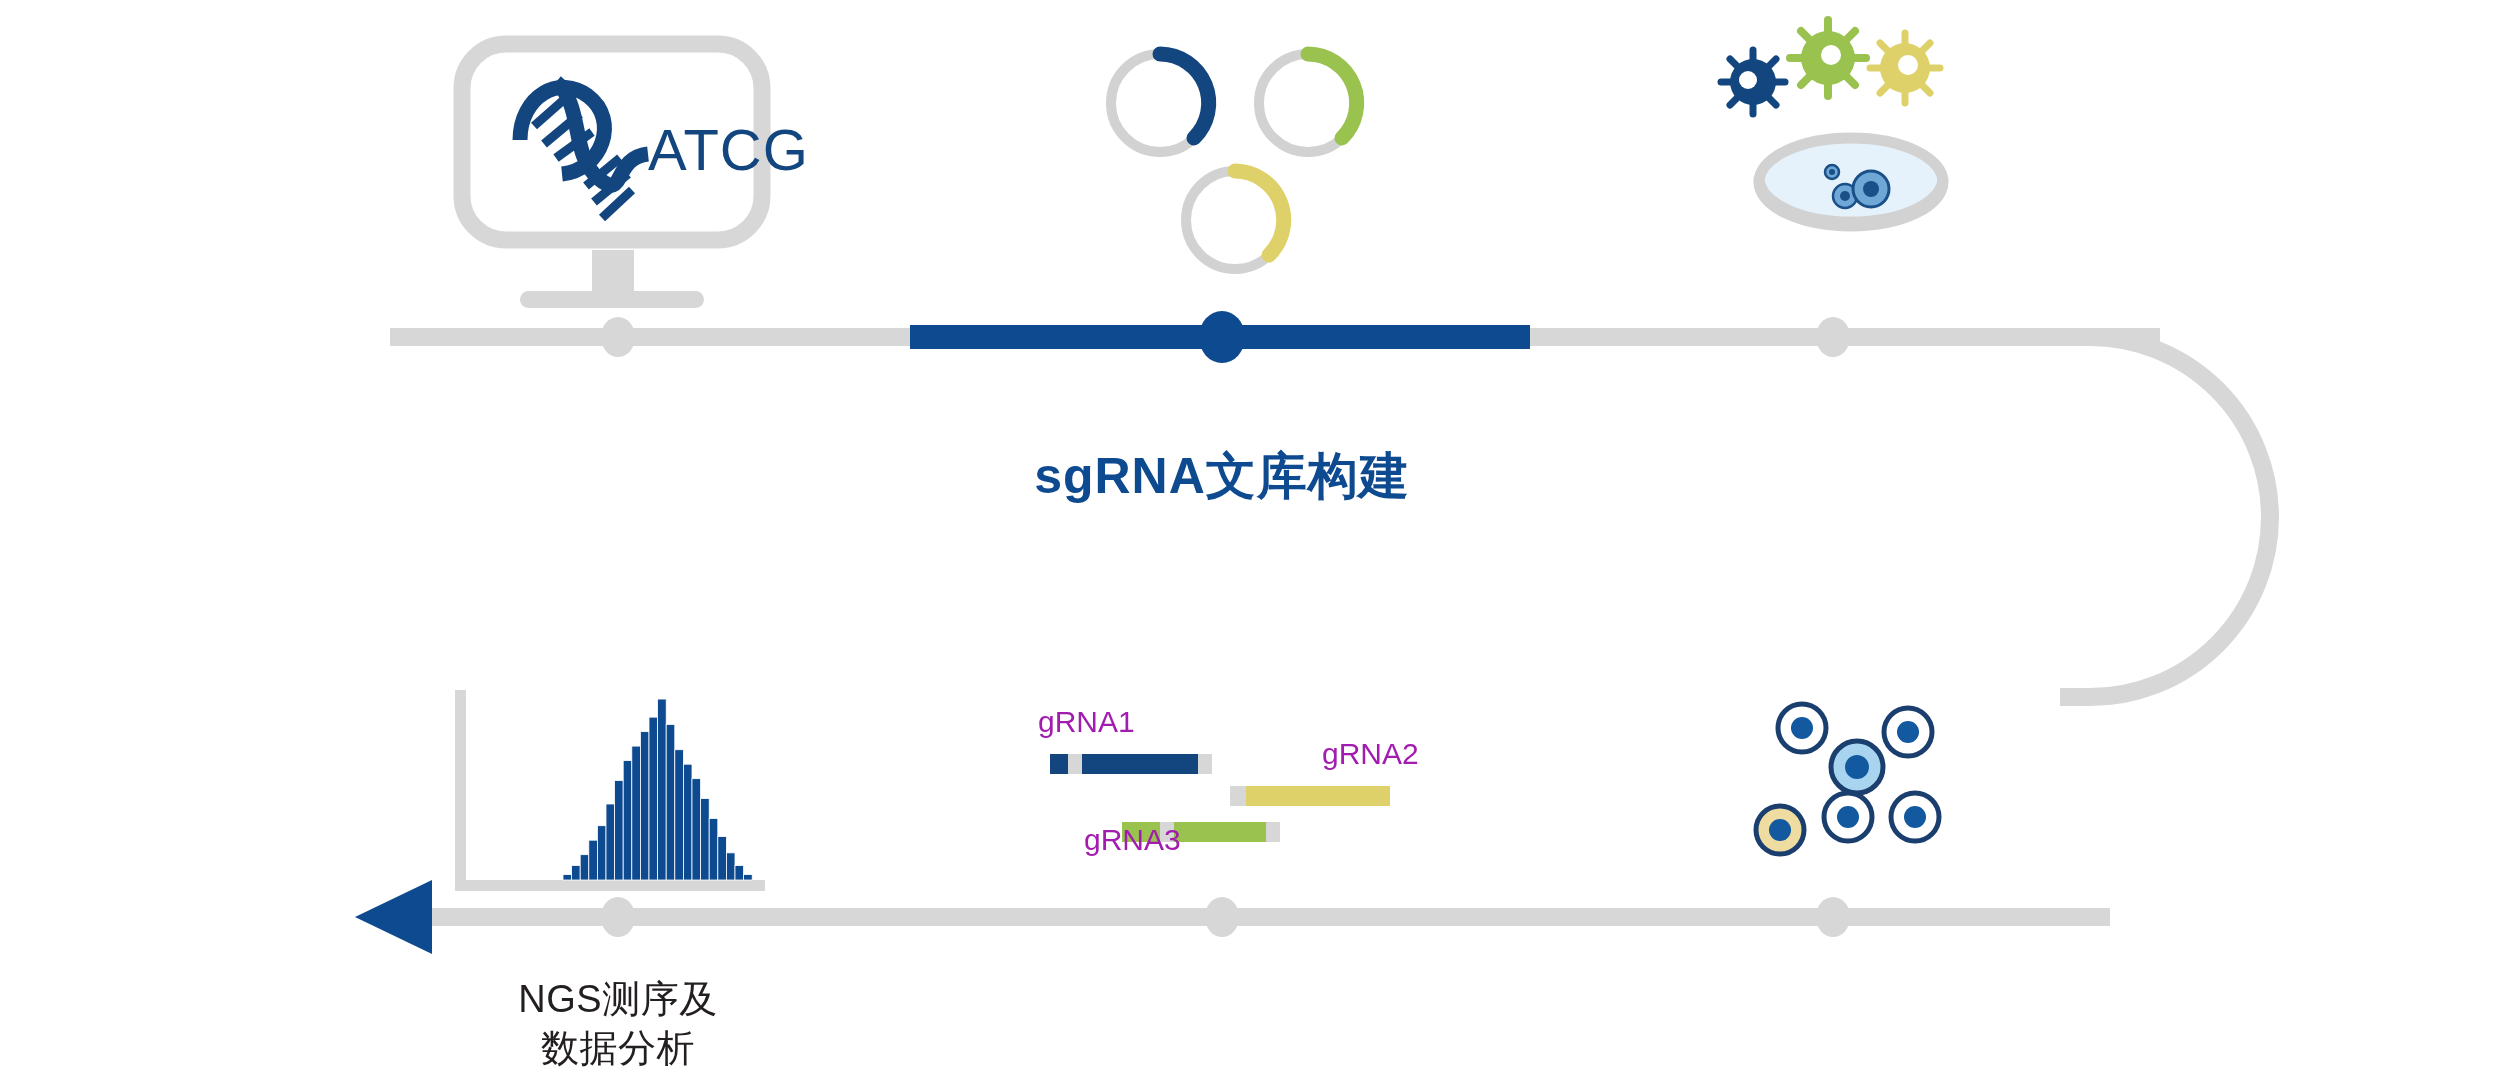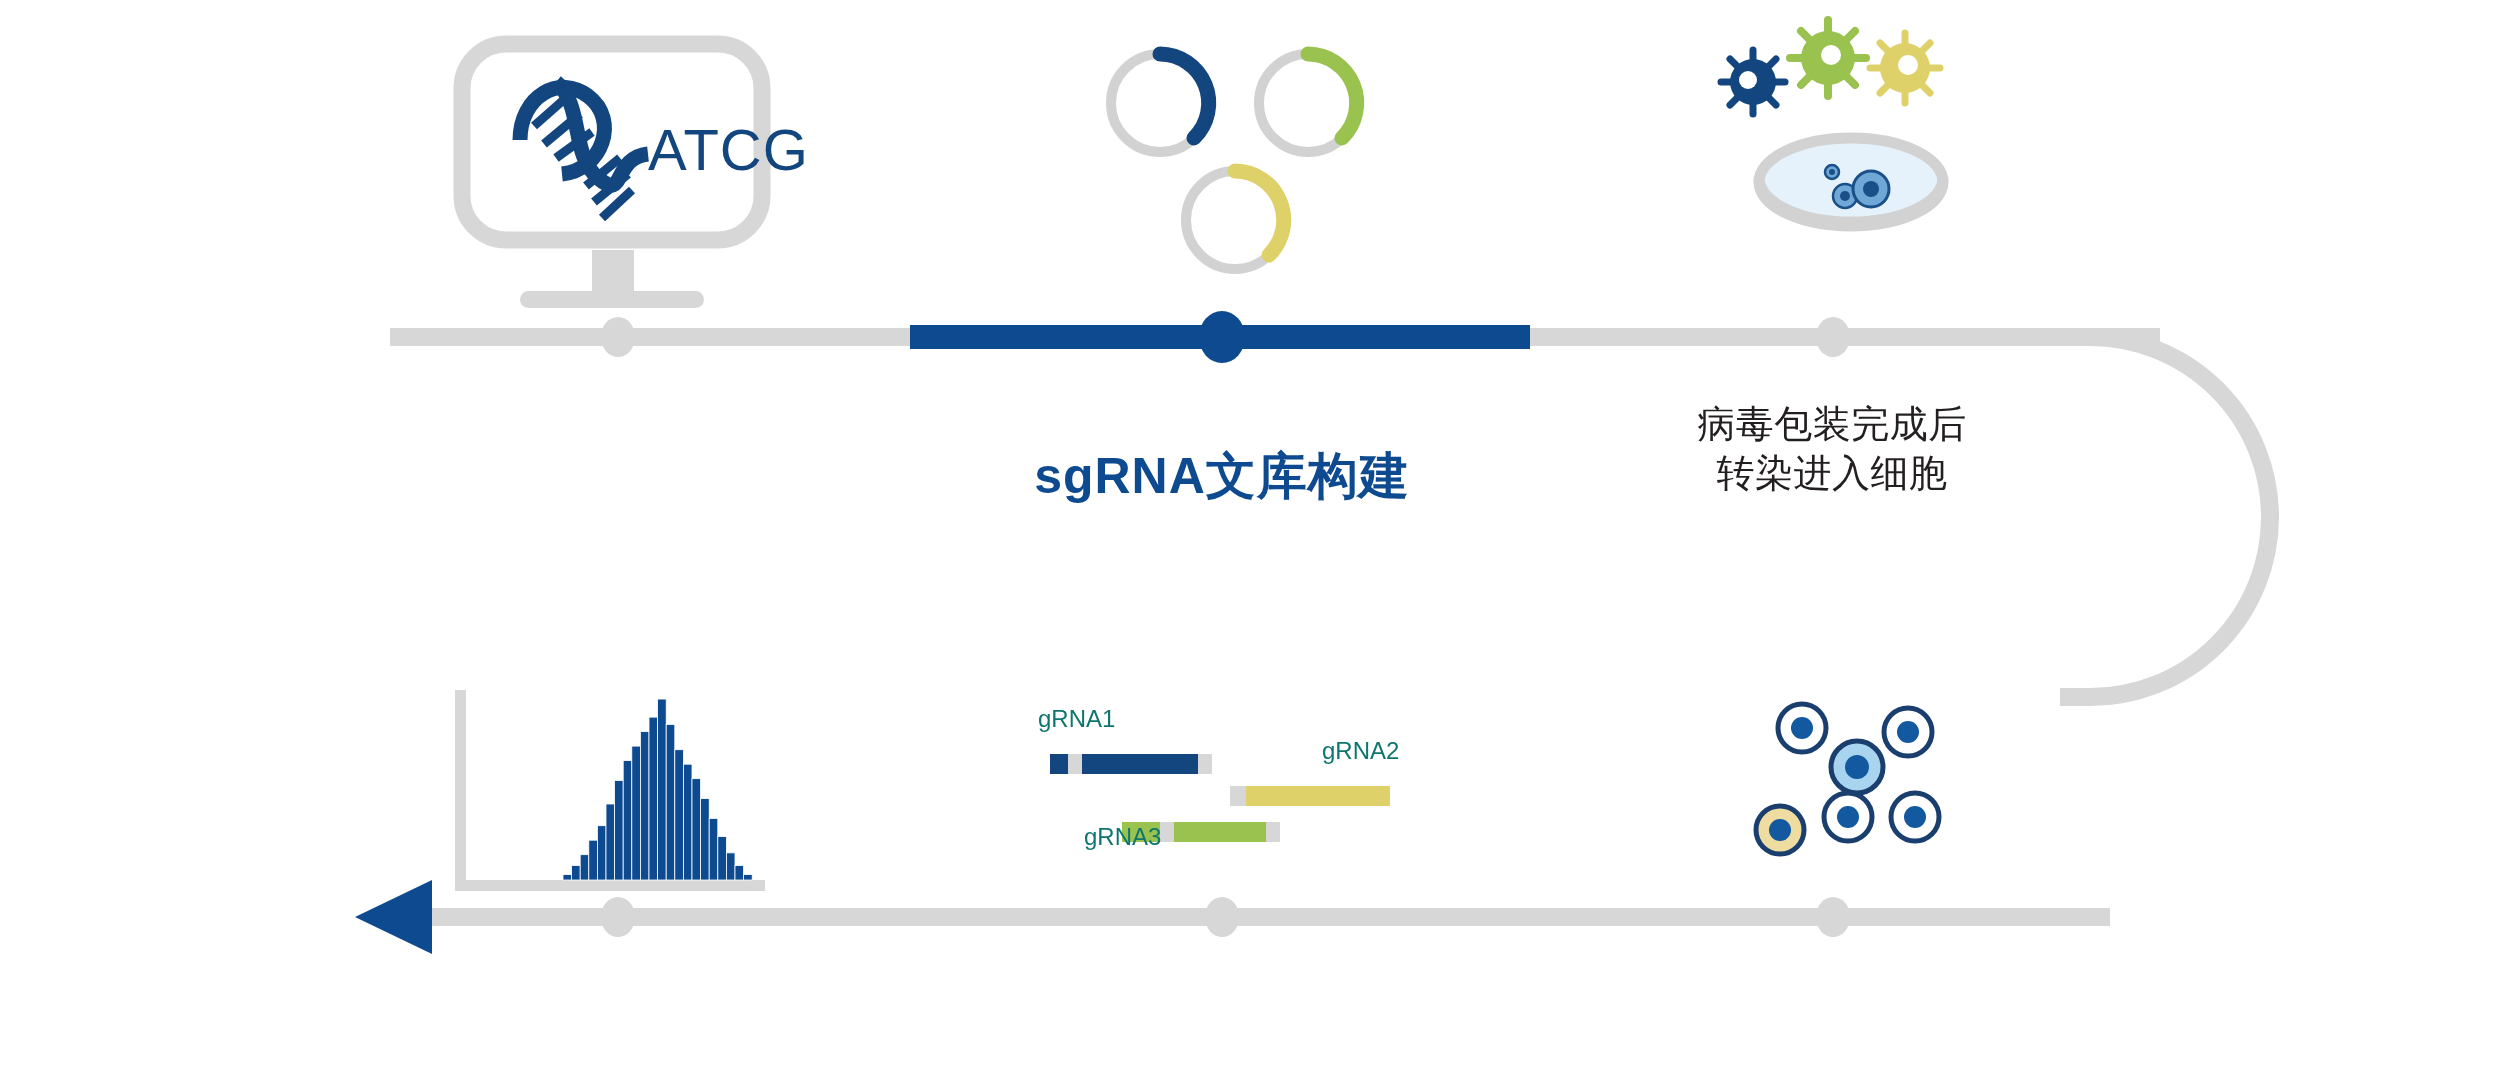--- a/index.html
+++ b/index.html
@@ -37,22 +37,22 @@
   }
   .step-label.active {
     color: #0d4a8f;
     font-weight: bold;
     font-size: 50px;
     letter-spacing: 1px;
     margin-top: 40px;
   }
   .grna-label {
     position: absolute;
-    font-size: 24px;
-    color: #0f766e;
+    font-size: 30px;
+    color: #a21caf;
     white-space: nowrap;
   }
 </style>
 </head>
 <body>
 
 <div id="stage">
 
   <svg id="flow-svg" viewBox="0 0 2500 1084">
     <defs>
@@ -262,17 +262,17 @@
         <circle cx="20" cy="130" r="11" fill="#1259a0"></circle>
       </g>
     </g>
   </svg>
 
   <div class="grna-label" style="left:1038px; top:705px;">gRNA1</div>
   <div class="grna-label" style="left:1322px; top:737px;">gRNA2</div>
   <div class="grna-label" style="left:1084px; top:823px;">gRNA3</div>
 
   <div class="step-label active" style="left:942px; top:404px; width:560px;">sgRNA文库构建</div>
-  <div class="step-label" style="left:1612px; top:400px; width:440px;">病毒包装完成后
-转染进入细胞</div>
-
+
+  <div class="step-label" style="left:398px; top:975px; width:440px;">NGS测序及
+数据分析</div>
 
 </div>
 
 </body></html>

